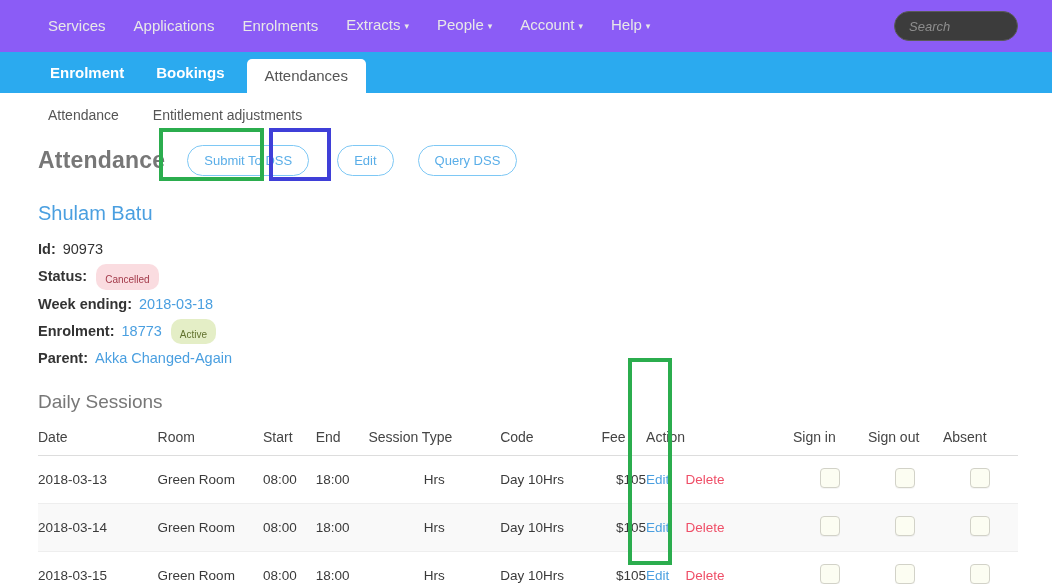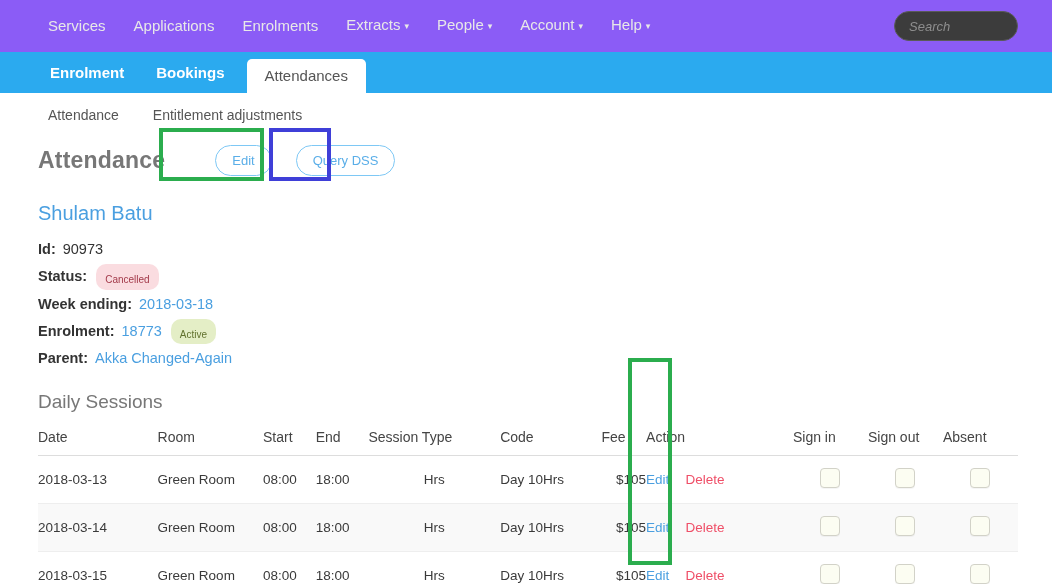--- a/index.html
+++ b/index.html
@@ -187,20 +187,21 @@
 
 <div class="subnav" id="subnav">
     <div class="subnav-item">Attendance</div>
     <div class="subnav-item">Entitlement adjustments</div>
   </div>
 
 <div class="content">
 
   <div class="title-row">
     <div class="page-title">Attendance</div>
+    <button class="pillbtn btn-gap-a">Submit To DSS</button>
     <button class="pillbtn btn-gap-b">Edit</button>
     <button class="pillbtn btn-gap-c">Query DSS</button>
   </div>
 
   <div class="person-name">Shulam Batu</div>
 
   <div class="details" id="details">
       <div class="drow">
         <span class="dlabel">Id:</span>
         <span class="dval">90973</span>

